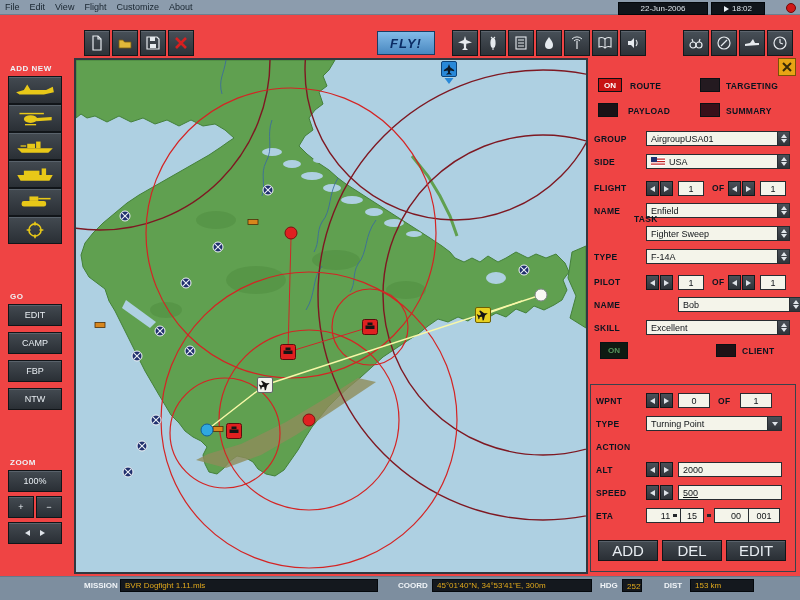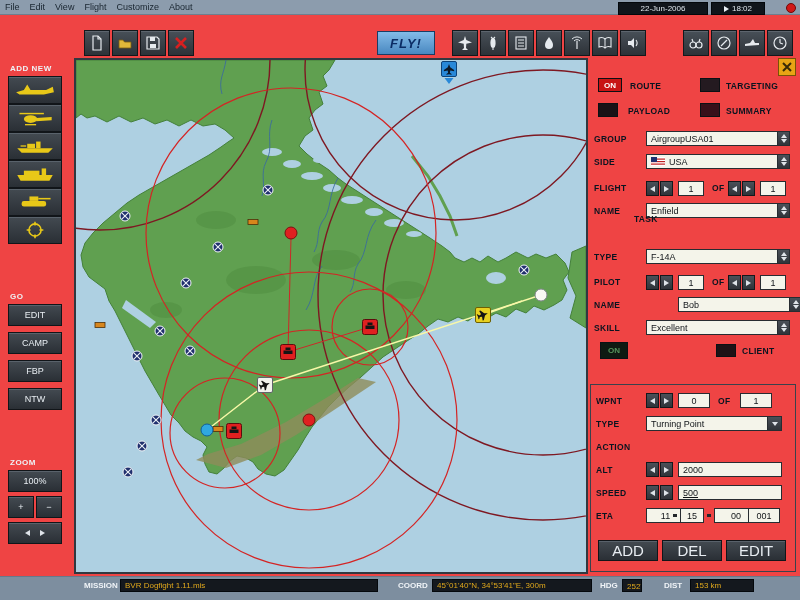--- a/index.html
+++ b/index.html
@@ -433,20 +433,27 @@
   <div class="plbl" style="left:594px;top:206px;">NAME</div>
   <div class="field" style="left:646px;top:203px;width:144px;">
     <span>Enfield</span>
     <span class="spin">
         <span class="tu"></span>
         <span class="td"></span>
       </span>
   </div>
 
   <div class="plbl" style="left:594px;top:214px;margin-left:40px;">TASK</div>
+  <div class="field" style="left:646px;top:226px;width:144px;">
+    <span>Fighter Sweep</span>
+    <span class="spin">
+        <span class="tu"></span>
+        <span class="td"></span>
+      </span>
+  </div>
 
   <div class="plbl" style="left:594px;top:252px;">TYPE</div>
   <div class="field" style="left:646px;top:249px;width:144px;">
     <span>F-14A</span>
     <span class="spin">
         <span class="tu"></span>
         <span class="td"></span>
       </span>
   </div>
 

